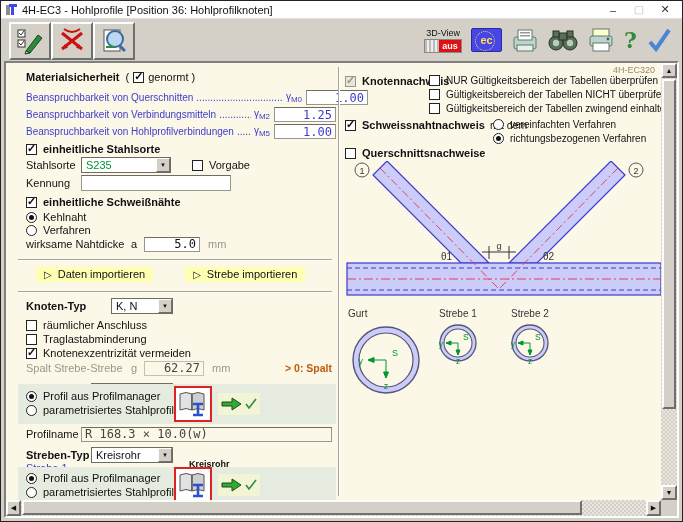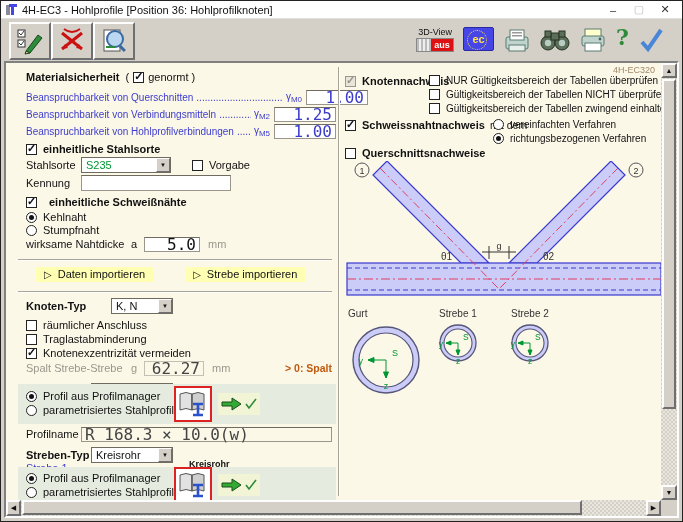--- a/index.html
+++ b/index.html
@@ -16,21 +16,21 @@
   .winbtn { width:26px; height:16px; display:flex; align-items:center; justify-content:center;
     font-size:11px; color:#333; }
   .winbtn.max { color:#bbb; }
   #titlebar .spacer { flex:1; }
   
   #toolbar { position:absolute; left:0; top:18px; right:0; height:42px; background:#d4d0c8;
     display:flex; align-items:center; }
   .tbbtn { width:42px; height:38px; margin-top:2px; background:#d4d0c8;
     border:2px solid; border-color:#fdfdfd #6f6f6f #6f6f6f #fdfdfd;
     display:flex; align-items:center; justify-content:center; }
-  .tbright { margin-left:auto; display:flex; gap:9px; padding-right:18px; }
+  .tbright { margin-left:auto; display:flex; align-items:center; gap:9px; padding-right:10px; }
   .v3d { display:flex; flex-direction:column; align-items:center; font-size:9px; color:#111; }
   .v3d .tog { display:flex; margin-top:1px; border:1px solid #888; }
   .v3d .tog .seg1 { width:14px; height:12px; background:repeating-linear-gradient(90deg,#bbb 0 2px,#eee 2px 4px); }
   .v3d .tog .seg2 { width:22px; height:12px; background:#dd1111; color:#fff; font-size:9px; font-weight:bold;
     display:flex; align-items:center; justify-content:center; }
   .ecicon { width:31px; height:24px; background:#4646e6; border:1px solid #2a2aa0; border-radius:2px;
     color:#ffe24a; font-size:11px; font-weight:bold; display:flex; align-items:center; justify-content:center;
     position:relative; }
   .ecicon::before { content:""; position:absolute; left:3px; top:2px; width:18px; height:18px;
     border:1px dotted #ffe24a; border-radius:50%; }
@@ -67,21 +67,21 @@
     position:relative; flex:none; }
   .cb.on::after { content:"✓"; position:absolute; left:0px; top:-3px; font-size:11px; font-weight:bold; color:#111; }
   .cb.dis { border-color:#9a968c; background:#e9e5d9; }
   .cb.dis::after { color:#9a968c; }
   .rb { width:11px; height:11px; border:1px solid #222; border-radius:50%; background:#fff;
     display:inline-block; position:relative; flex:none; }
   .rb.on::after { content:""; position:absolute; left:2px; top:2px; width:5px; height:5px;
     border-radius:50%; background:#111; }
   .gap6 { margin-right:6px; } .gap4 { margin-right:4px; }
   .fld { border:1px solid #9a968c; border-top-color:#6f6b60; background:#fff; height:15px;
-    font-family:"DejaVu Sans Mono", monospace; font-size:16px; display:flex; align-items:center;
+    font-family:"DejaVu Sans Mono", monospace; font-size:12px; display:flex; align-items:center;
     padding:0 3px; }
   .fld.right { justify-content:flex-end; }
   .fld.ro { background:#fcf8e8; color:#444; }
   .dd { border:1px solid #6f6b60; background:#fff; height:16px; display:flex; align-items:center;
     font-size:11px; padding-left:4px; }
   .dd .ddbtn { margin-left:auto; width:14px; height:14px; background:#d4d0c8;
     border:1px solid; border-color:#fdfdfd #6f6f6f #6f6f6f #fdfdfd;
     display:flex; align-items:center; justify-content:center; font-size:6px; color:#111; }
   .dots { flex:1; overflow:hidden; white-space:nowrap; color:#3c3ccc; font-size:10px; margin:0 3px; }
   .sub { font-size:8px; vertical-align:-2px; }
@@ -226,31 +226,31 @@
             <span class="ddbtn">▼</span>
           </span>
           <span class="cb" style="position:absolute; left:166px;"></span>
           <span style="position:absolute; left:183px;">Vorgabe</span>
         </div>
         <div class="row" style="left:20px; top:114px; width:300px;">
           <span>Kennung</span>
           <input class="fld" style="position: absolute; left: 55px; width: 150px; height: 16px;" value="">
         </div>
 
-        <div class="row" style="left:20px; top:133px;gap:6px;">
+        <div class="row" style="left:20px; top:133px;">
           <span class="cb on gap6"></span>
           <span class="b">einheitliche Schweißnähte</span>
         </div>
         <div class="row" style="left:20px; top:148px;">
           <span class="rb on gap6"></span>
           <span>Kehlnaht</span>
         </div>
         <div class="row" style="left:20px; top:161px;">
           <span class="rb gap6"></span>
-          <span>Stumpfnaht</span>
+          <span>Verfahren</span>
         </div>
         <div class="row" style="left:20px; top:175px; width:300px;">
           <span>wirksame Nahtdicke</span>
           <span style="position:absolute; left:105px;">a</span>
           <span class="fld right" style="position:absolute; left:118px; width:56px;">5.0</span>
           <span class="gray" style="position:absolute; left:182px;">mm</span>
         </div>
 
         <div class="hdiv" style="top:196px;"></div>
 

